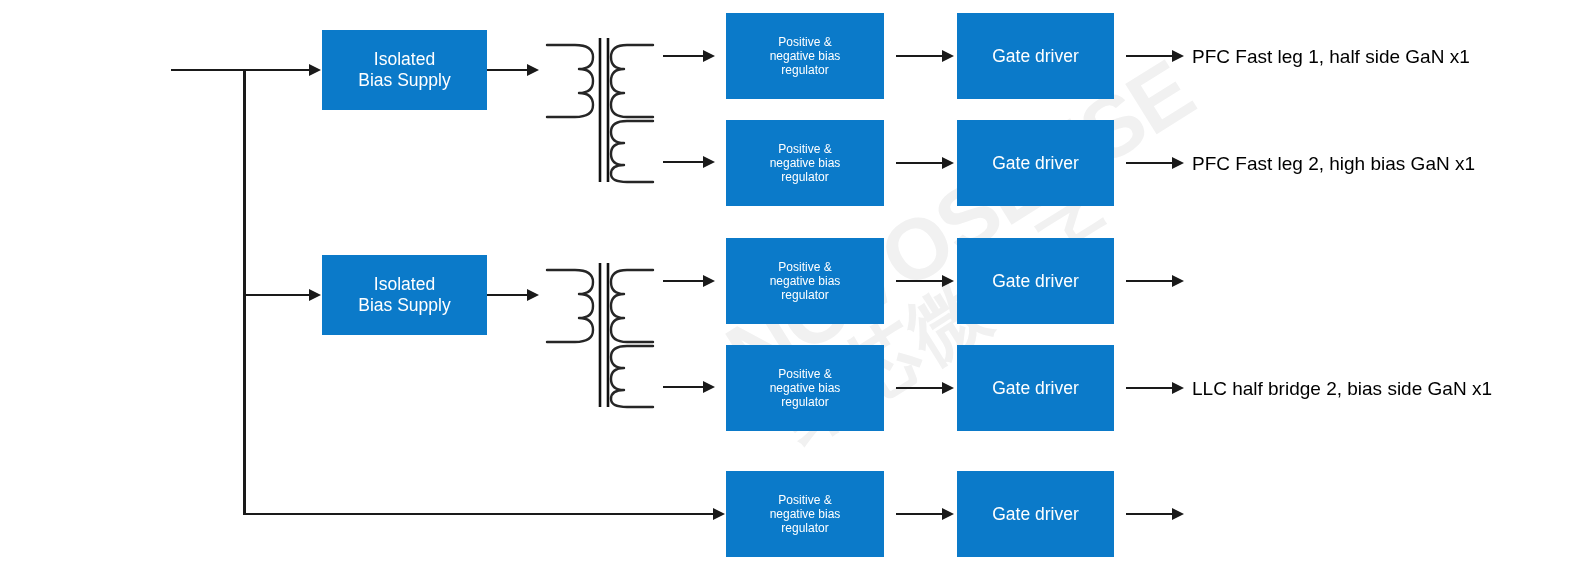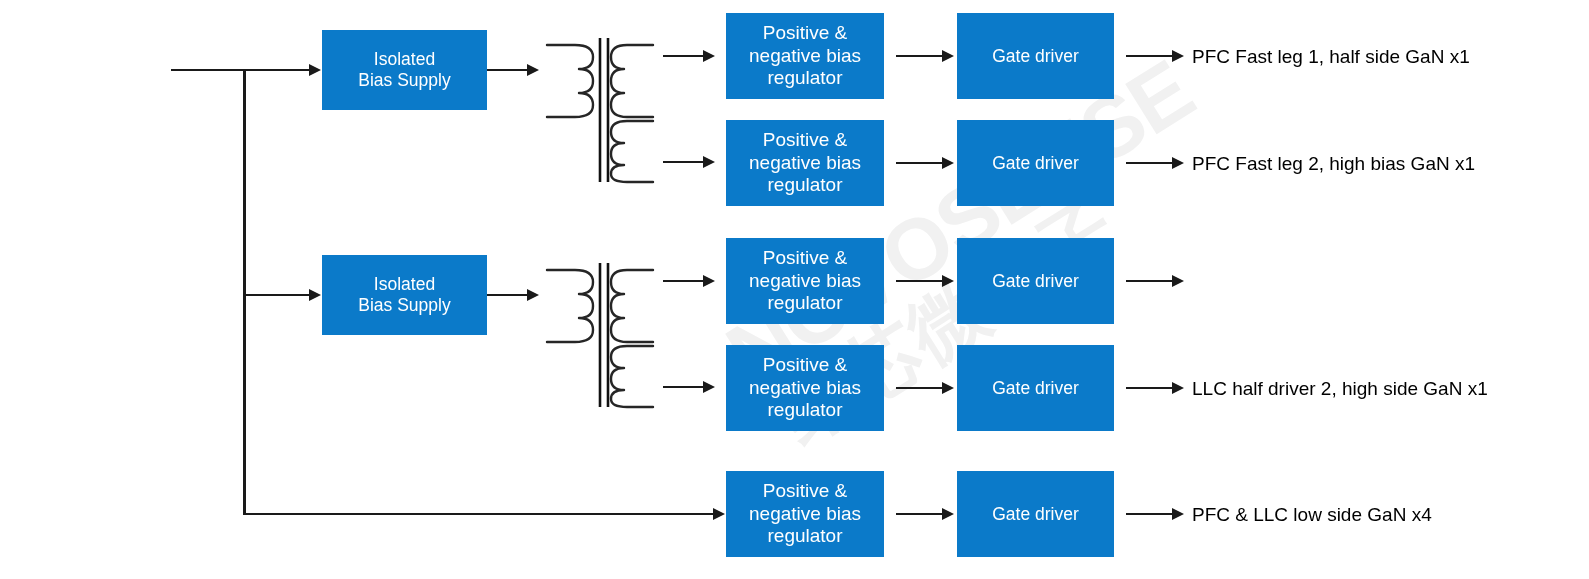--- a/index.html
+++ b/index.html
@@ -58,21 +58,21 @@
     justify-content: center;
     text-align: center;
     color: #ffffff;
     line-height: 1.18;
     z-index: 3;
     padding: 0 4px;
   }
   .node.blue { background: #0b7ac9; }
   .node .lbl { display: block; width: 100%; }
   .fs17 { font-size: 17.5px; }
-  .fs16 { font-size: 19px; }
+  .fs16 { font-size: 12px; }
   
   .hline, .vline {
     position: absolute;
     background: #1a1a1a;
     z-index: 2;
   }
   .hline { height: 2px; }
   .vline { width: 2.5px; }
   .arrowhead {
     position: absolute;
@@ -229,31 +229,30 @@
       <span>regulator</span>
     </span>
   </div>
   <div class="hline" style="left:896px; top:387px; width:48px;"></div>
   <div class="arrowhead" style="left:942px; top:381.5px;"></div>
   <div class="node blue fs17" style="left:957px; top:345px; width:157px; height:86px;">
     <span class="lbl">Gate driver</span>
   </div>
   <div class="hline" style="left:1126px; top:387px; width:48px;"></div>
   <div class="arrowhead" style="left:1172px; top:381.5px;"></div>
-  <div class="outlabel" style="left:1192px; top:379px;">LLC half driver 2, high side GaN x1</div>
+  <div class="outlabel" style="left:1192px; top:379px;">LLC half bridge 2, bias side GaN x1</div>
 
   <div class="node blue fs16" style="left:726px; top:471px; width:158px; height:86px;">
     <span class="lbl">
       <span>Positive &amp;</span><br>
       <span>negative bias</span><br>
       <span>regulator</span>
     </span>
   </div>
   <div class="hline" style="left:896px; top:513px; width:48px;"></div>
   <div class="arrowhead" style="left:942px; top:507.5px;"></div>
   <div class="node blue fs17" style="left:957px; top:471px; width:157px; height:86px;">
     <span class="lbl">Gate driver</span>
   </div>
   <div class="hline" style="left:1126px; top:513px; width:48px;"></div>
   <div class="arrowhead" style="left:1172px; top:507.5px;"></div>
-  <div class="outlabel" style="left:1192px; top:505px;">PFC &amp; LLC low side GaN x4</div>
 
 </div>
 
 </body></html>

